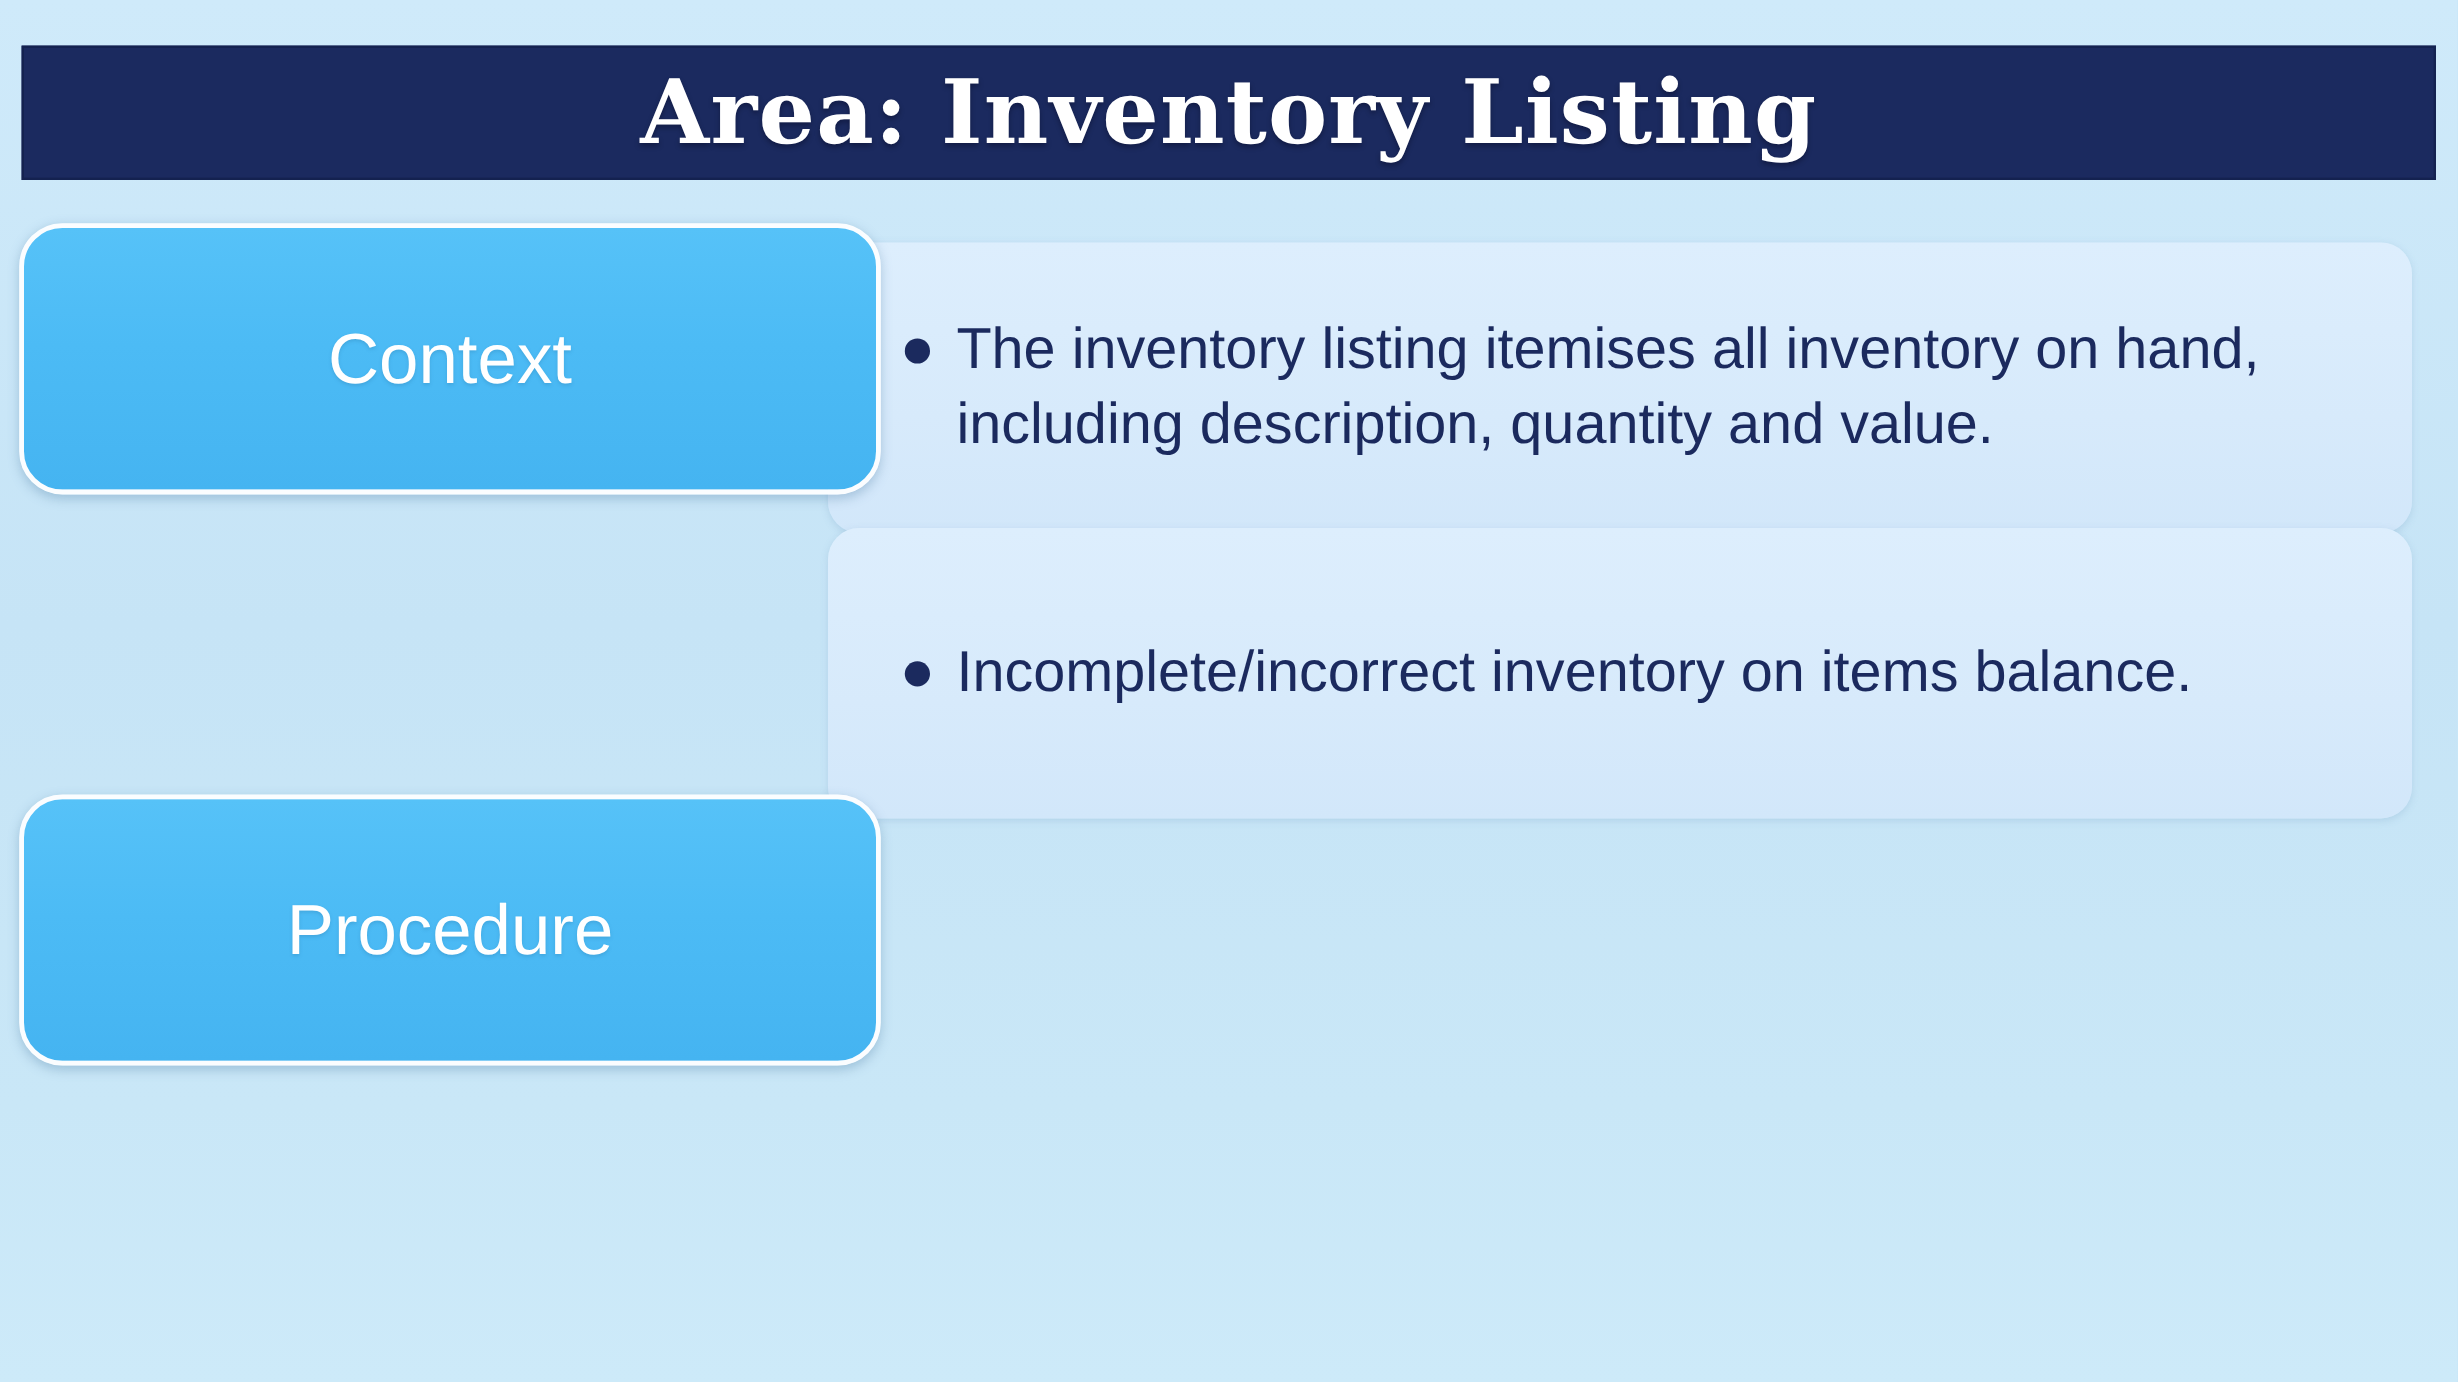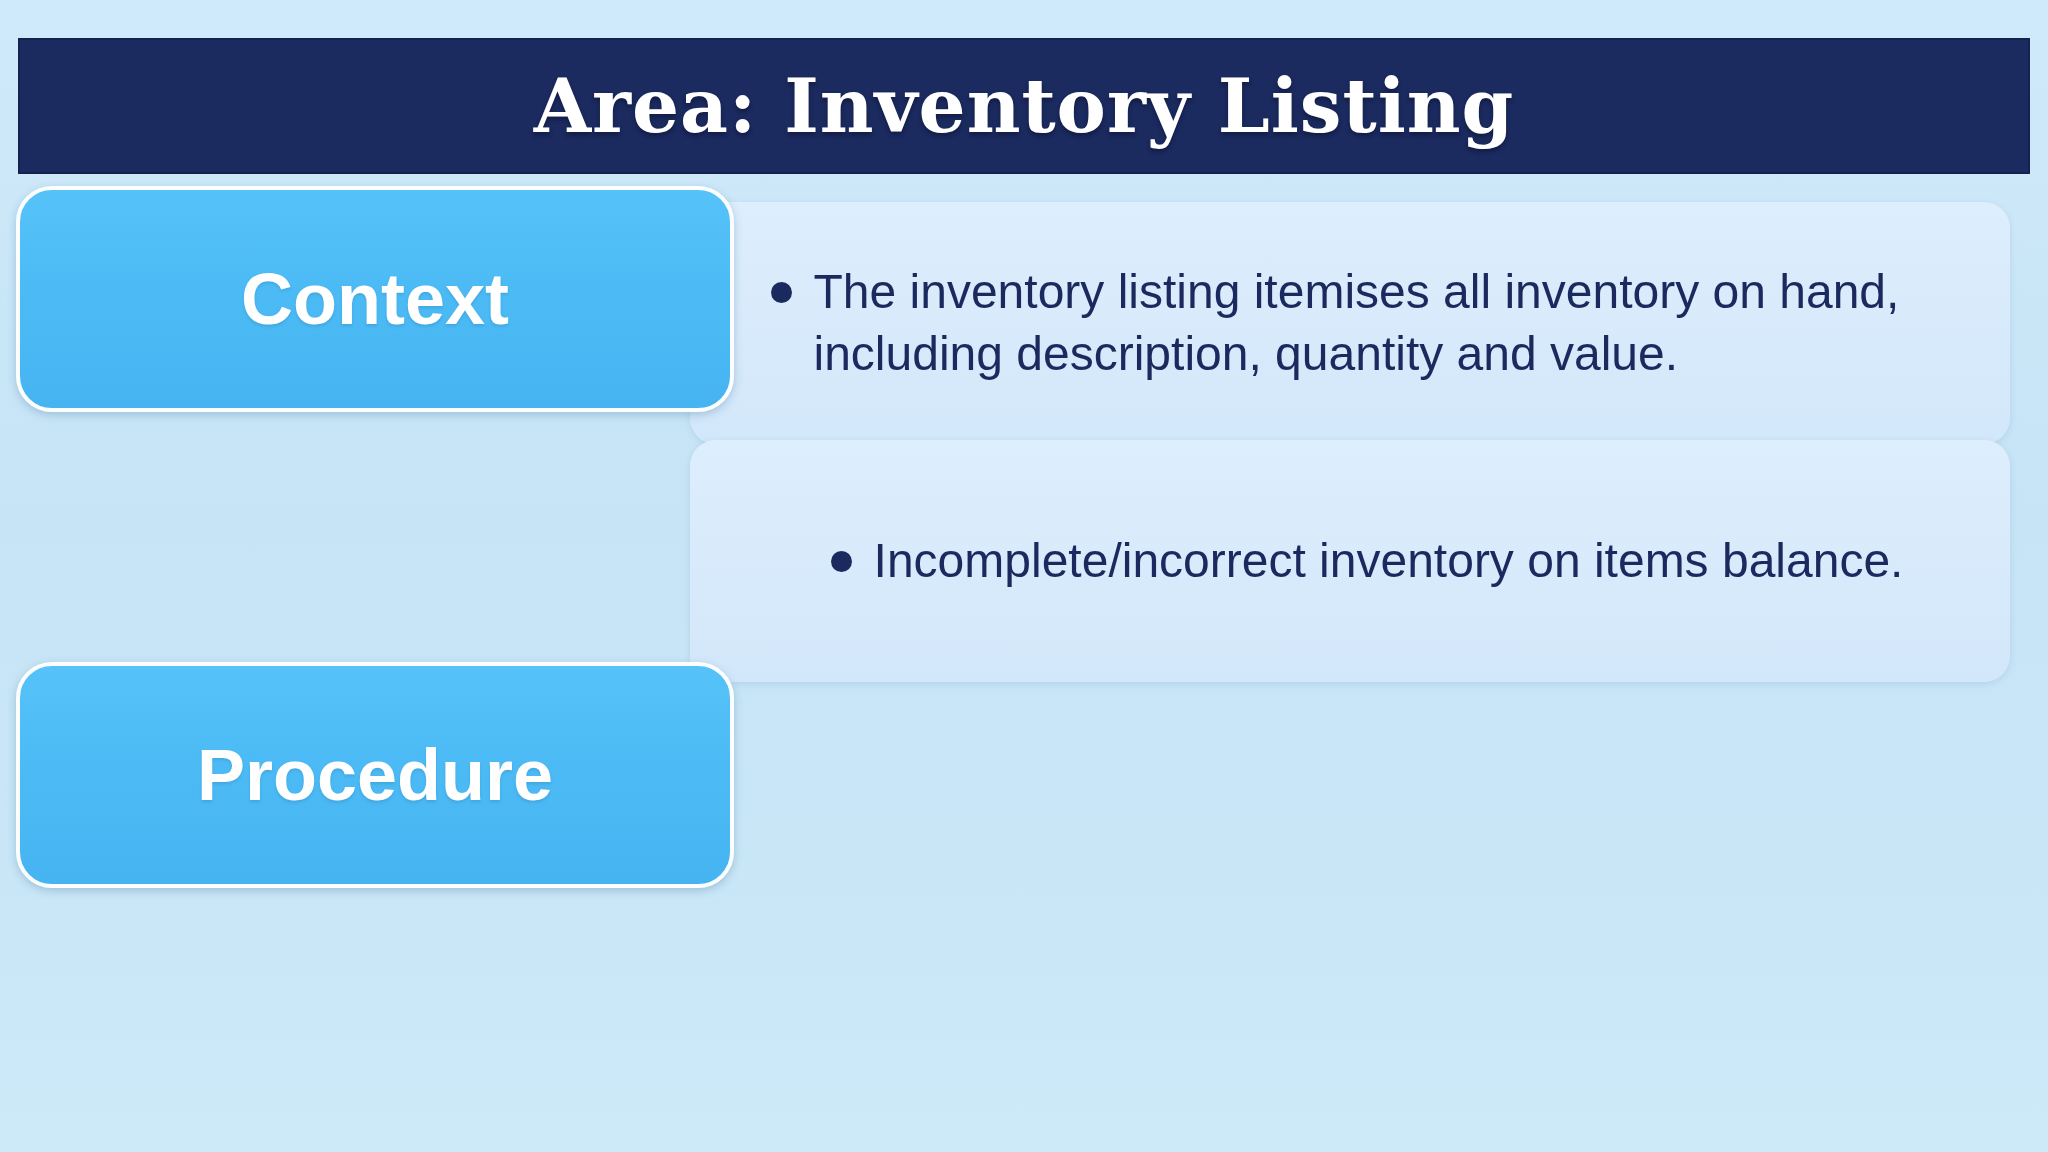--- a/index.html
+++ b/index.html
@@ -13,21 +13,21 @@
     height: 1152px;
     overflow: hidden;
     background: linear-gradient(180deg, #cfeafa 0%, #c6e4f6 45%, #c9e7f7 80%, #cdeaf9 100%);
     font-family: "Liberation Sans", sans-serif;
   }
   .titlebar {
     position: absolute;
     left: 18px;
     top: 38px;
     width: 2012px;
-    height: 136px;
+    height: 112px;
     background: #1b2a5f;
     border: 2px solid #142250;
     box-sizing: border-box;
     display: flex;
     align-items: center;
     justify-content: center;
   }
   .titlebar .title {
     color: #ffffff;
     font-family: "DejaVu Serif", serif;
@@ -51,21 +51,20 @@
     height: 242px;
     background: linear-gradient(180deg, #ddeefd 0%, #d7eafb 60%, #d2e7fa 100%);
     border-radius: 26px;
     box-shadow: 0 2px 6px rgba(120,160,195,0.25);
     display: flex;
     align-items: center;
     box-sizing: border-box;
     padding-left: 64px;
     padding-right: 30px;
     z-index: 1;
-    justify-content: center;
   }
   .bullet-item {
     display: flex;
     align-items: flex-start;
   }
   .bullet-marker {
     flex: 0 0 auto;
     width: 21px;
     height: 21px;
     margin-top: 21px;
@@ -90,22 +89,22 @@
     border-radius: 36px;
     box-sizing: border-box;
     box-shadow: 0 3px 9px rgba(90,135,170,0.38);
     display: flex;
     align-items: center;
     justify-content: center;
     z-index: 2;
   }
   .label-box .label {
     color: #ffffff;
-    font-size: 72px;
-    font-weight: 700;
+    font-size: 59px;
+    font-weight: 400;
     letter-spacing: 0px;
     white-space: nowrap;
     text-shadow: 0 2px 3px rgba(40,110,160,0.25);
     text-align: center;
   }
 </style>
 </head>
 <body>
 
 <div class="canvas">

